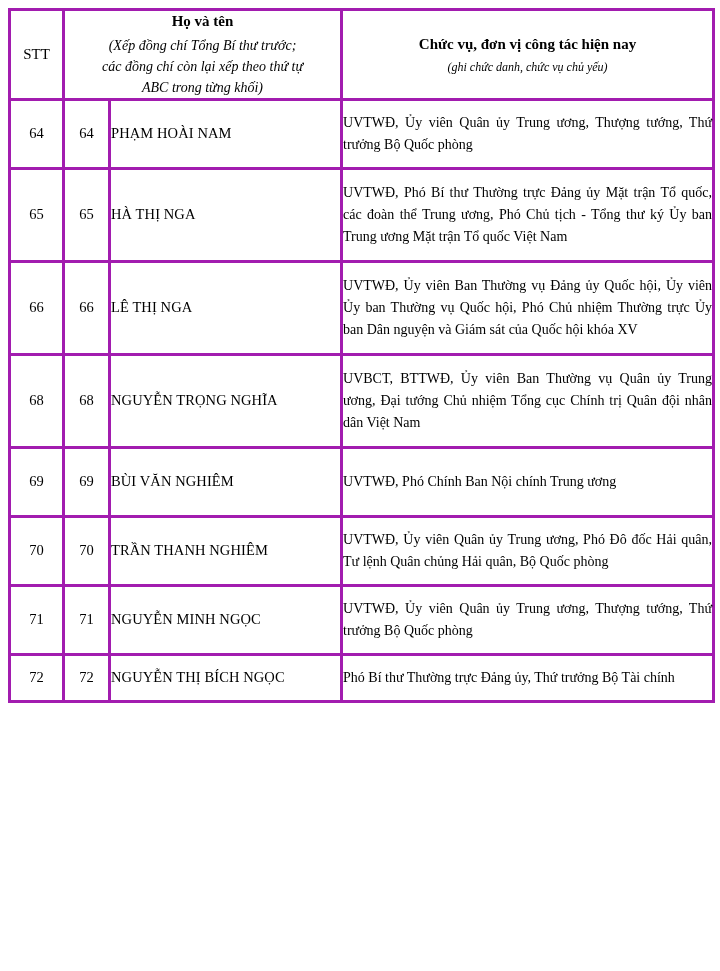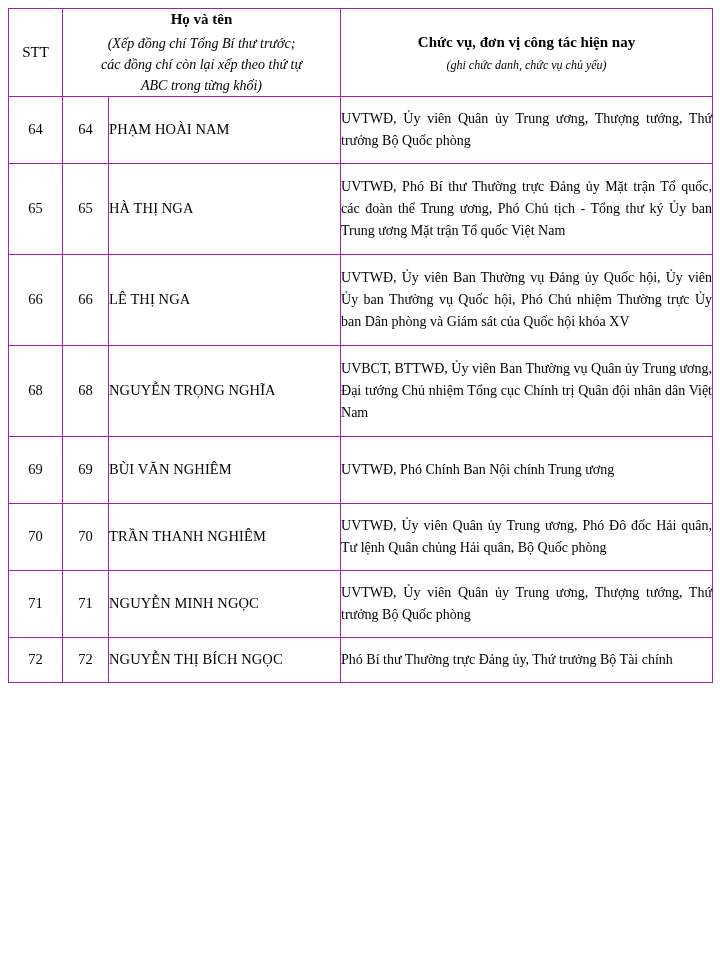--- a/index.html
+++ b/index.html
@@ -21,21 +21,21 @@
     box-sizing: border-box;
     padding: 8px 8px 0 8px;
   }
   table.roster {
     width: 704px;
     border-collapse: collapse;
     table-layout: fixed;
     margin: 0;
   }
   table.roster td, table.roster th {
-    border: 1px solid #a21caf;
+    border: 3px solid #a21caf;
     vertical-align: middle;
     padding: 0;
   }
   col.c-stt { width: 54px; }
   col.c-num { width: 46px; }
   col.c-name { width: 232px; }
   col.c-pos  { width: 372px; }
 
   thead th {
     font-weight: normal;
@@ -143,21 +143,21 @@
       <tr class="r-3">
         <td class="cell-stt">65</td>
         <td class="cell-num">65</td>
         <td class="cell-name">HÀ THỊ NGA</td>
         <td class="cell-pos">UVTWĐ, Phó Bí thư Thường trực Đảng ủy Mặt trận Tổ quốc, các đoàn thể Trung ương, Phó Chủ tịch - Tổng thư ký Ủy ban Trung ương Mặt trận Tổ quốc Việt Nam</td>
       </tr>
       <tr class="r-4">
         <td class="cell-stt">66</td>
         <td class="cell-num">66</td>
         <td class="cell-name">LÊ THỊ NGA</td>
-        <td class="cell-pos">UVTWĐ, Ủy viên Ban Thường vụ Đảng ủy Quốc hội, Ủy viên Ủy ban Thường vụ Quốc hội, Phó Chủ nhiệm Thường trực Ủy ban Dân phòng và Giám sát của Quốc hội khóa XV</td>
+        <td class="cell-pos">UVTWĐ, Ủy viên Ban Thường vụ Đảng ủy Quốc hội, Ủy viên Ủy ban Thường vụ Quốc hội, Phó Chủ nhiệm Thường trực Ủy ban Dân nguyện và Giám sát của Quốc hội khóa XV</td>
       </tr>
       <tr class="r-6">
         <td class="cell-stt">68</td>
         <td class="cell-num">68</td>
         <td class="cell-name">NGUYỄN TRỌNG NGHĨA</td>
         <td class="cell-pos">UVBCT, BTTWĐ, Ủy viên Ban Thường vụ Quân ủy Trung ương, Đại tướng Chủ nhiệm Tổng cục Chính trị Quân đội nhân dân Việt Nam</td>
       </tr>
       <tr class="r-7">
         <td class="cell-stt">69</td>
         <td class="cell-num">69</td>

